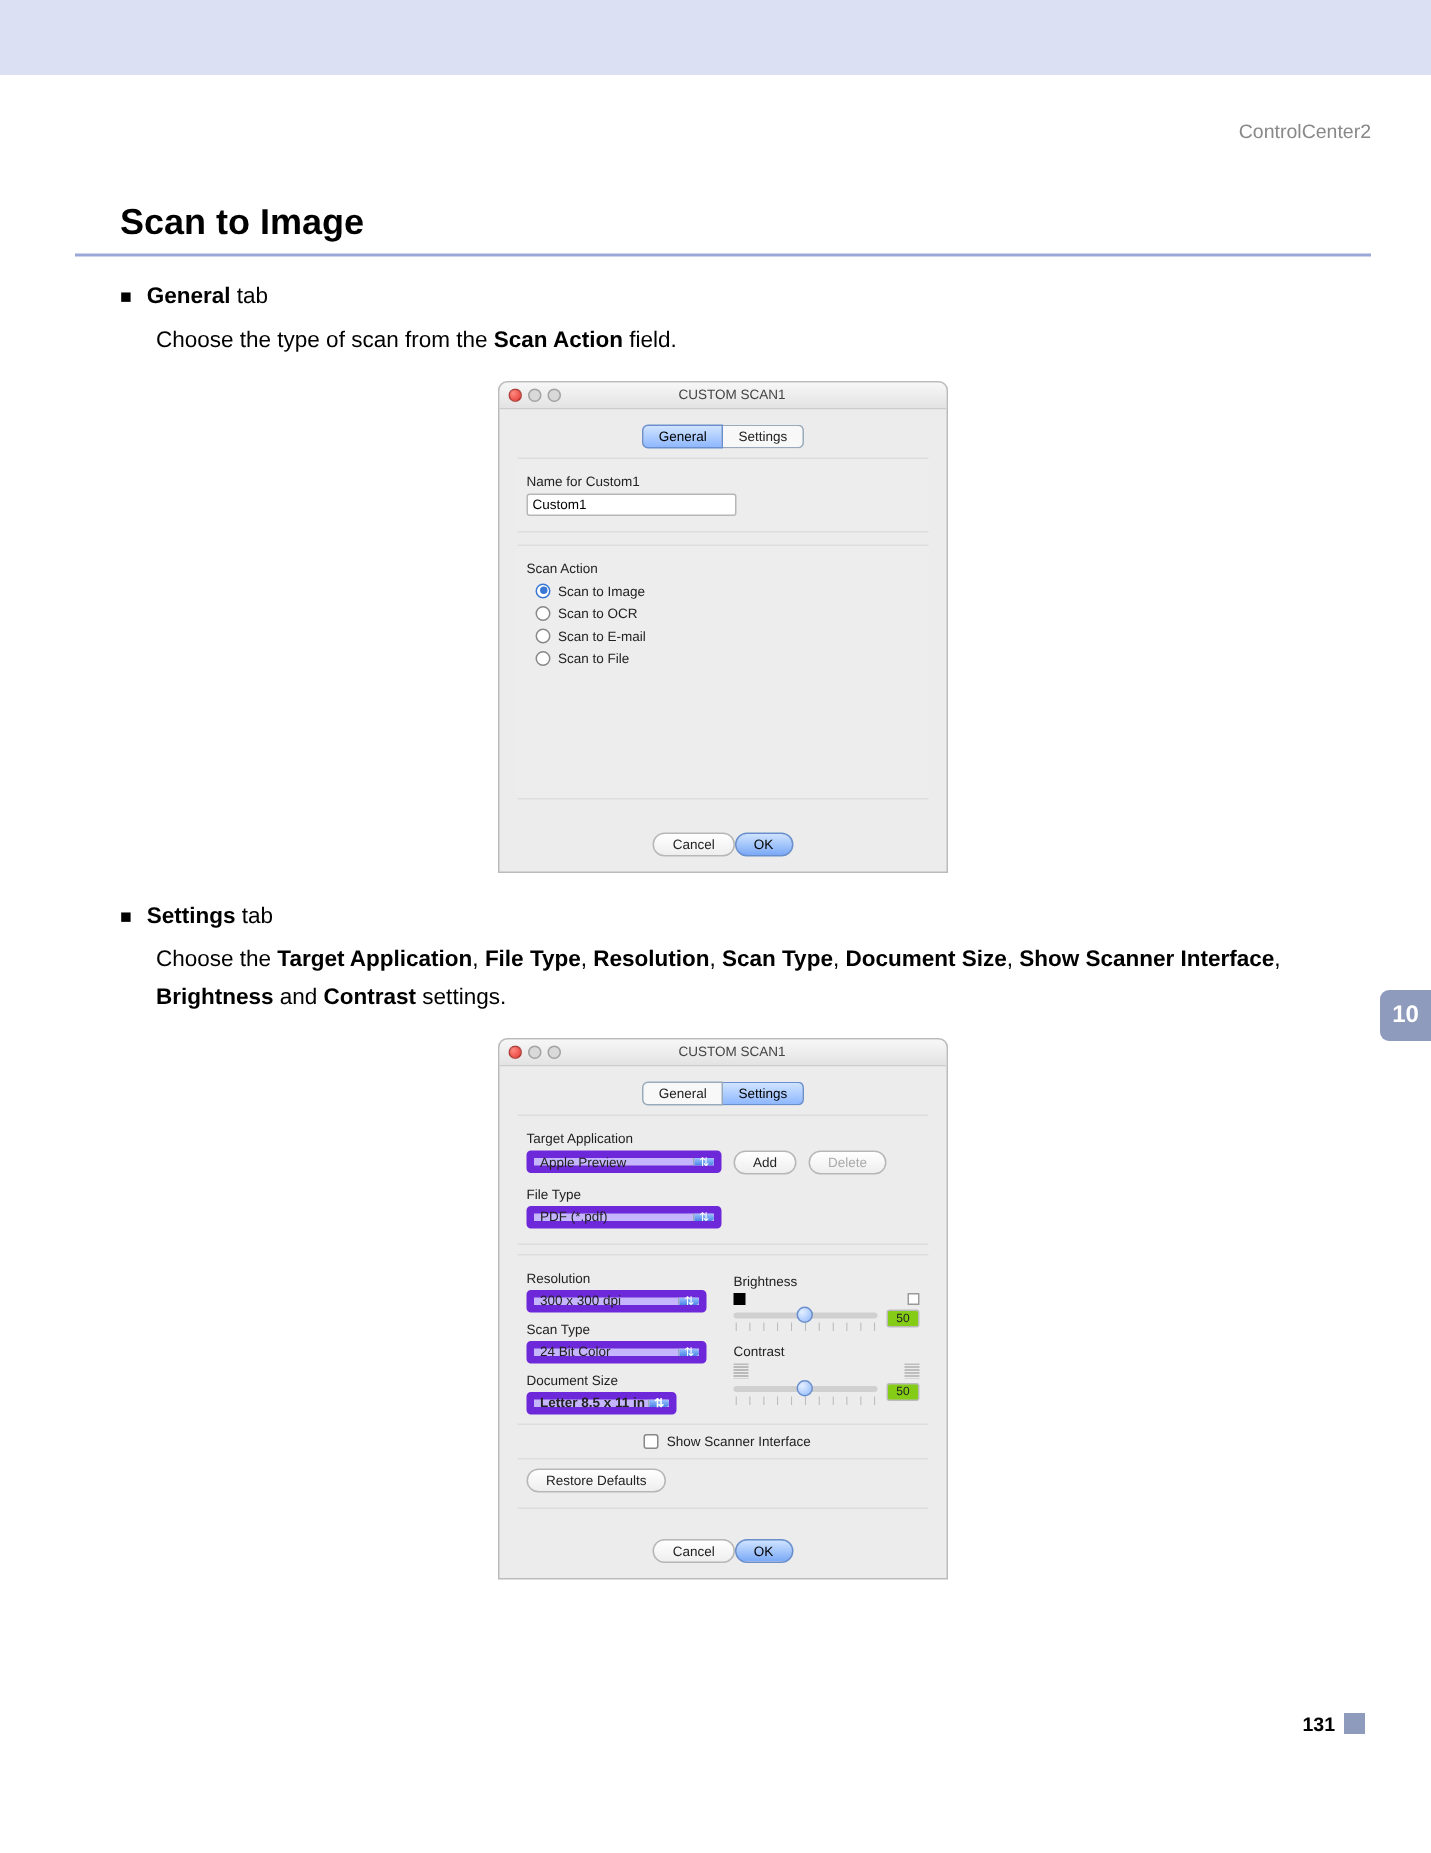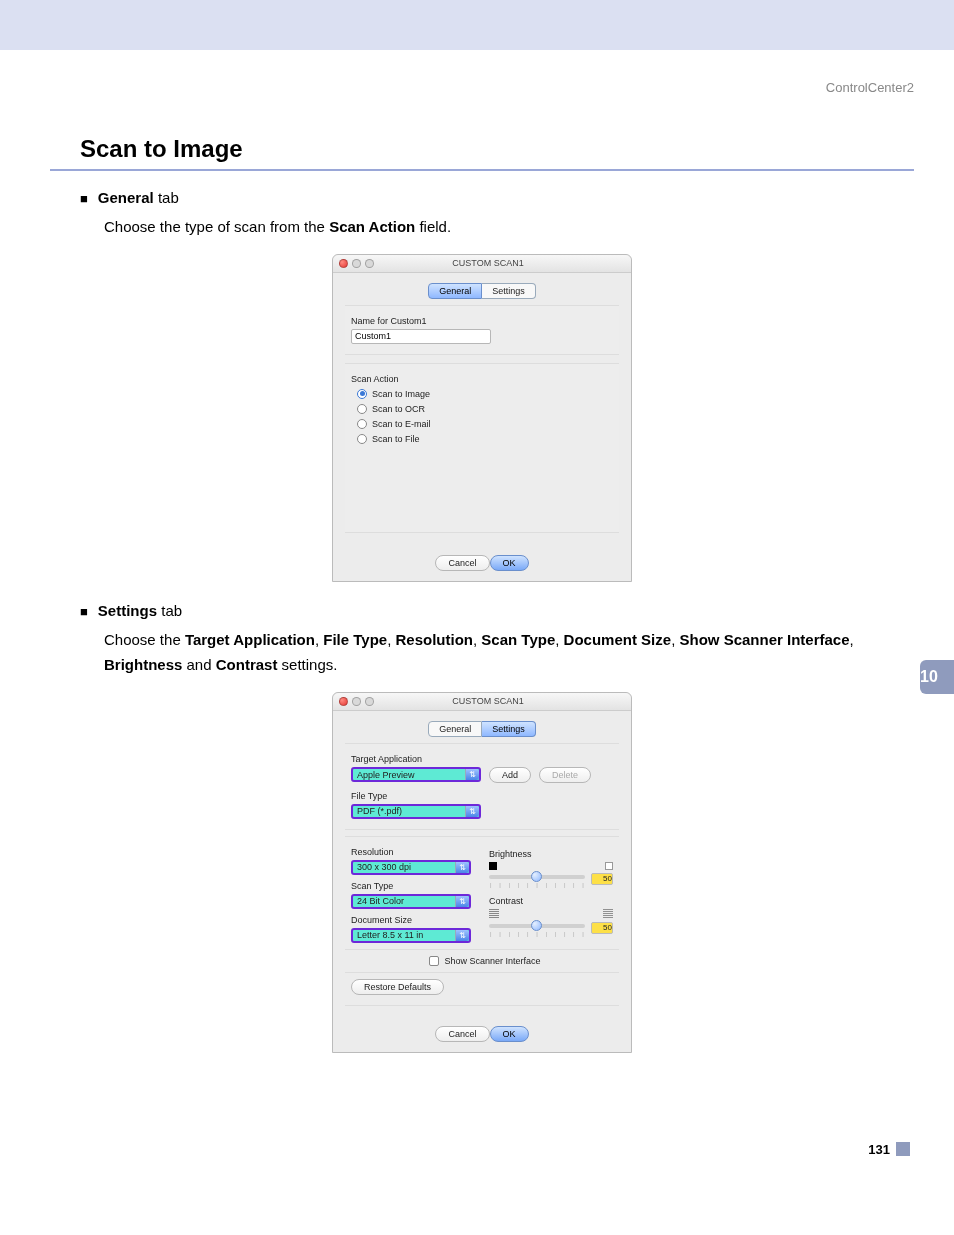--- a/index.html
+++ b/index.html
@@ -101,21 +101,21 @@
   }
   .radio-row, .check-row { display:flex; align-items:center; gap:5px; margin: 5px 0 5px 6px; font-size:9px; }
   .radio-outer {
     width:10px; height:10px; border-radius:50%; border:1px solid #888; background:#fff;
     display:flex; align-items:center; justify-content:center;
   }
   .radio-outer.sel { border-color:#3a78d6; }
   .radio-inner { width:5px; height:5px; border-radius:50%; background:#3a78d6; }
   .mac-select {
     display:flex; align-items:center; justify-content:space-between;
-    height:15px; border:2px solid #6d28d9; background:#5eead4; border-radius:3px;
+    height:15px; border:5px solid #6d28d9; background:#c4b5fd; border-radius:3px;
     padding-left:4px; font-size:9px;
   }
   .sel-cap {
     width:14px; height:100%;
     background: linear-gradient(#9fc2ff,#4a86e8);
     border-left:1px solid #9ab; border-radius:0 3px 3px 0;
     display:flex; align-items:center; justify-content:center; color:#fff; font-size:8px;
   }
   .pill-btn {
     height:16px; padding:0 12px; border:1px solid #b7b7b7; border-radius:10px;
@@ -123,21 +123,21 @@
   }
   .pill-btn.default {
     background: linear-gradient(#cfe3ff,#7aa9f7); border-color:#6a8fcc; color:#000;
   }
   .pill-btn.dim { color:#aaa; }
   .btn-row { display:flex; justify-content:center; gap:0; padding:6px 10px 10px 10px; }
   .two-col { display:flex; gap:14px; }
   .two-col > div { flex:1; }
   .slider-block { margin-top:2px; }
   .slider-head { display:flex; justify-content:space-between; align-items:center; }
-  .slider-val { width:22px; height:12px; border:1px solid #bbb; background:#fde047; font-size:8px; text-align:right; border-radius:2px; }
+  .slider-val { width:22px; height:12px; border:1px solid #bbb; background:#84cc16; font-size:8px; text-align:center; border-radius:2px; }
   .slider-track {
     position:relative; height:4px; background:#d0d0d0; border-radius:2px; margin:5px 0 3px 0;
   }
   .slider-thumb {
     position:absolute; top:-4px; width:11px; height:11px; border-radius:50%;
     background: radial-gradient(circle at 30% 30%, #e4efff,#8fb8ff); border:1px solid #6a8fcc;
   }
   .slider-ticks { display:flex; justify-content:space-between; font-size:6px; color:#aaa; padding:0 1px; }
   .bw-square { width:8px; height:8px; background:#000; display:inline-block; }
   .wh-square { width:8px; height:8px; background:#fff; border:1px solid #999; display:inline-block; }
@@ -148,21 +148,21 @@
   .sep-line { border-top:1px solid #ddd; margin:6px -6px; }
   .sec-group { border-top:1px solid #ddd; border-bottom:1px solid #ddd; padding:10px 6px; margin-bottom:6px; }
 
   .side-tab {
     position: absolute;
     right: 0;
     width: 34px; height: 34px;
     background: #8f9bbd;
     color: #fff;
     font-weight: bold;
-    display:flex; align-items:center; justify-content:flex-start;
+    display:flex; align-items:center; justify-content:center;
     border-radius: 6px 0 0 6px;
     font-size: 16px;
   }
   .page-wrap { position: relative; }
   .page-num-row {
     display:flex; justify-content:flex-end; align-items:center; gap:6px;
     margin-top: 89px; padding-right: 4px;
   }
   .page-num { font-weight:bold; font-size:13px; }
   .page-mark { width:14px; height:14px; background:#8f9bbd; }
@@ -288,21 +288,21 @@
                 <div class="mac-select" style="width:120px;gap:10px;">
                   <span>300 x 300 dpi</span>
                   <span class="sel-cap">⇅</span>
                 </div>
                 <div class="field-label" style="margin-top:6px;">Scan Type</div>
                 <div class="mac-select" style="width:120px;">
                   <span>24 Bit Color</span>
                   <span class="sel-cap">⇅</span>
                 </div>
                 <div class="field-label" style="margin-top:6px;">Document Size</div>
-                <div class="mac-select" style="width:120px;">
+                <div class="mac-select" style="width:100px;font-weight:bold;">
                   <span>Letter  8.5 x 11 in</span>
                   <span class="sel-cap">⇅</span>
                 </div>
               </div>
               <div>
                 <div class="slider-block">
                   <div class="field-label">Brightness</div>
                   <div class="slider-head">
                     <span class="bw-square"></span>
                     <span class="wh-square"></span>

